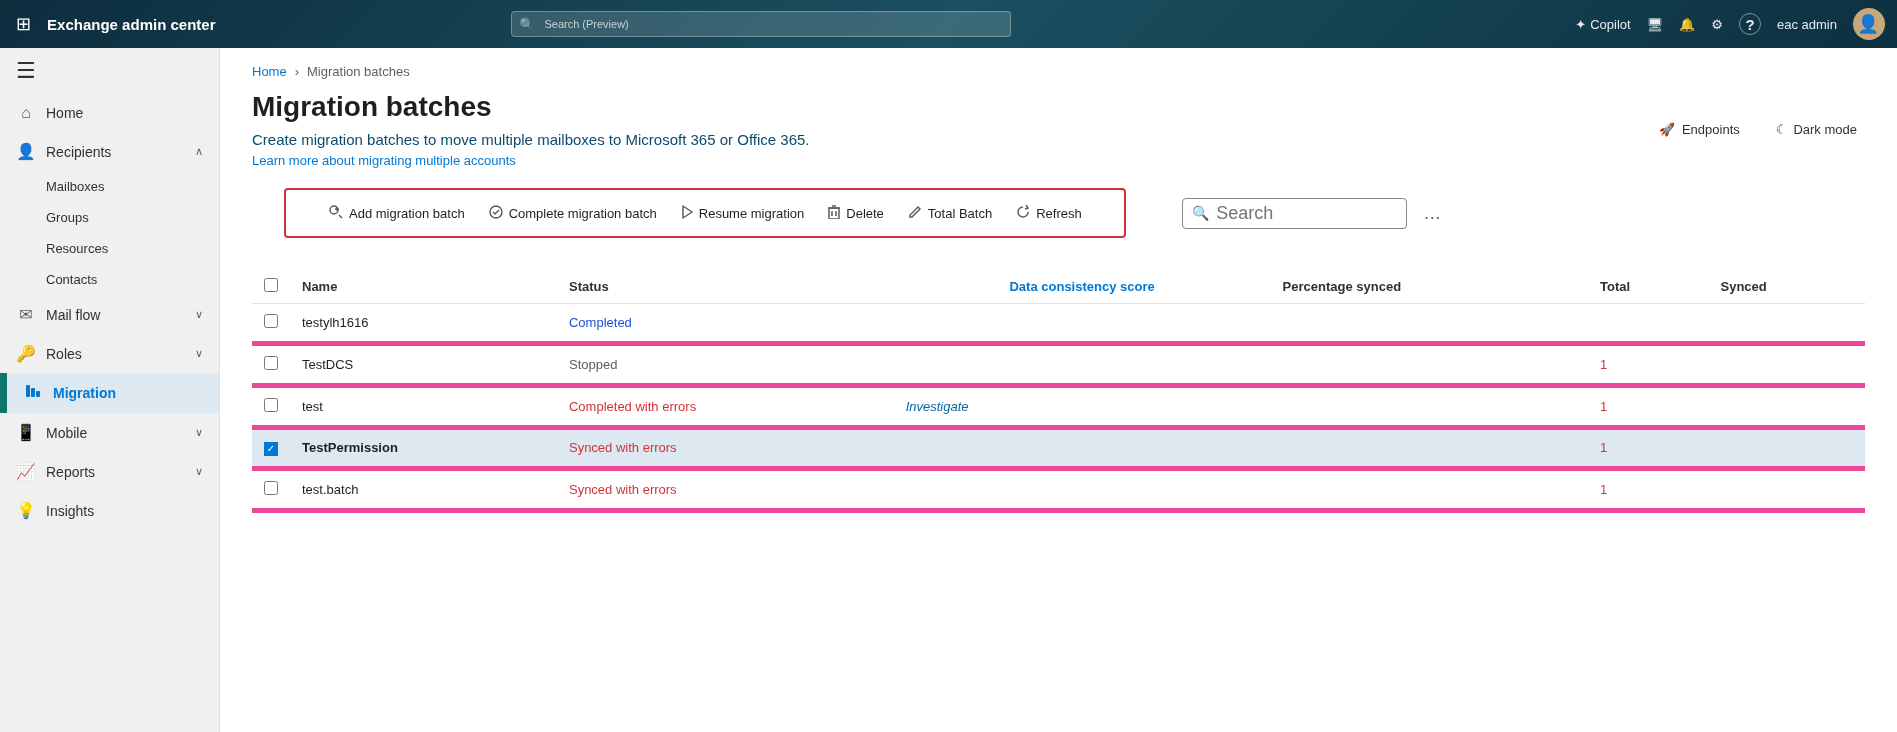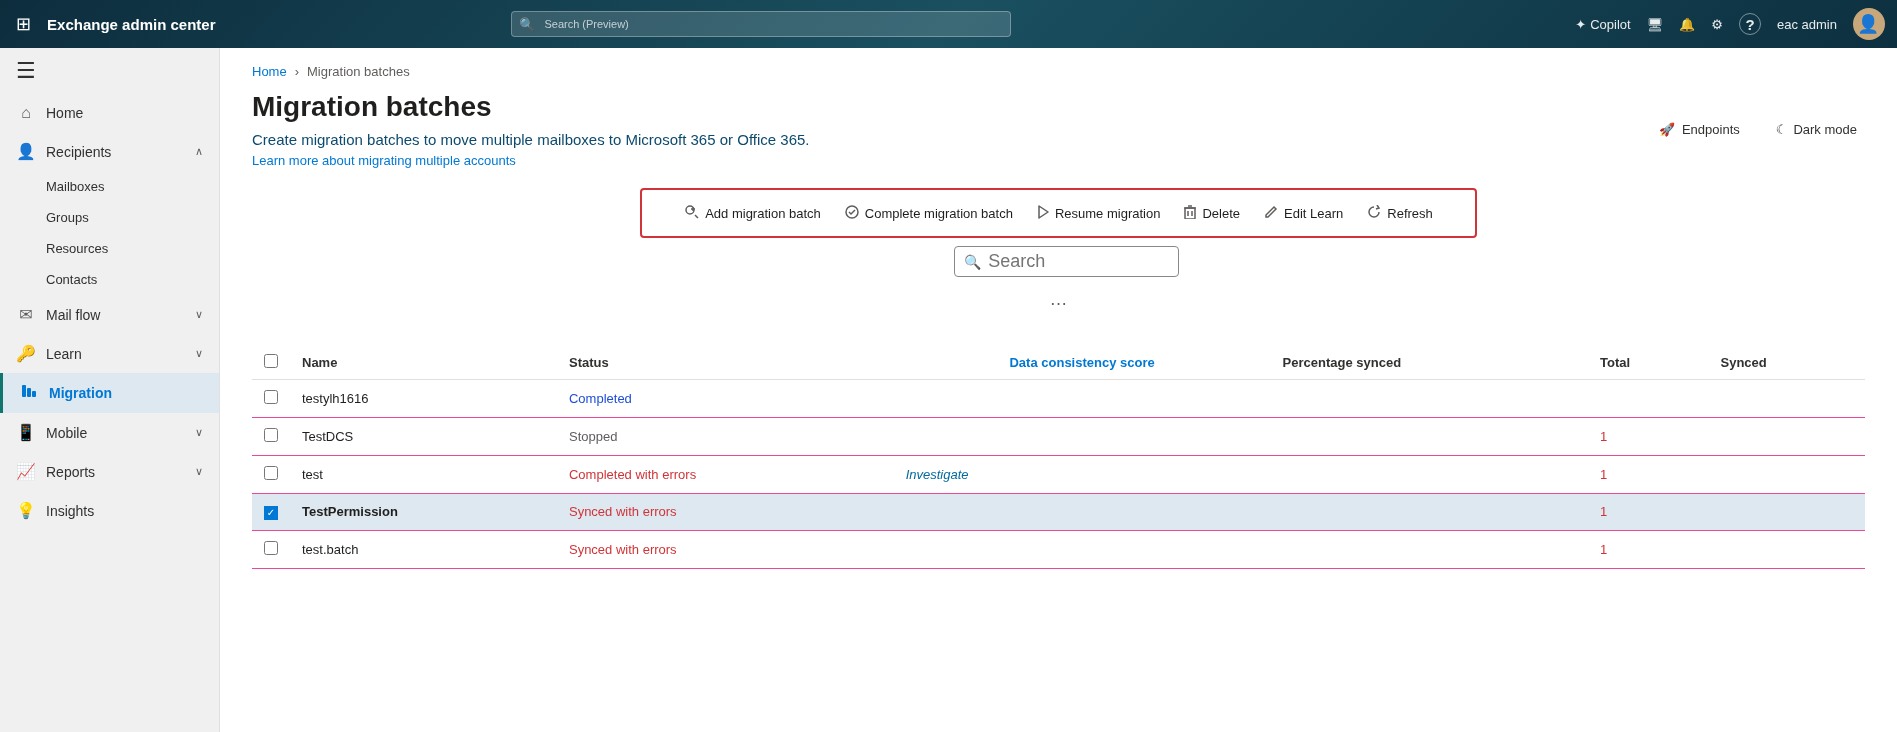--- a/index.html
+++ b/index.html
@@ -102,21 +102,21 @@
       align-items: center;
       padding: 10px 16px;
       cursor: pointer;
       gap: 10px;
       color: #323130;
       font-size: 14px;
       position: relative;
     }
     .sidebar-item.active {
       background: #dde8f0;
-      border-left: 3px solid #0f766e;
+      border-left: 7px solid #0f766e;
       font-weight: 600;
       color: #0078d4;
     }
     .sidebar-item.active .sidebar-icon { color: #0078d4; }
     .sidebar-icon { font-size: 16px; color: #605e5c; width: 20px; text-align: center; }
     .sidebar-chevron { margin-left: auto; font-size: 11px; color: #605e5c; }
     .sidebar-sub-item {
       display: flex;
       align-items: center;
       padding: 8px 16px 8px 46px;
@@ -264,21 +264,21 @@
       font-size: 13px;
       font-weight: 600;
       color: #323130;
       white-space: nowrap;
     }
     th.sortable { cursor: pointer; }
     td {
       padding: 10px 12px;
       font-size: 13px;
       color: #201f1e;
-      border-bottom: 1px solid #ec4899;
+      border-bottom: 5px solid #ec4899;
     }
     tr.selected td { background: #dde8f0; }
     .status-synced-errors { color: #d13438; }
     .status-completed { color: #1d4ed8; }
     .status-stopped { color: #605e5c; }
     .status-completed-errors { color: #d13438; }
     .data-link { color: #0369a1; cursor: pointer; text-decoration: none; font-style: italic; }
     .total-count { color: #d13438; font-weight: 500; }
     .checkbox-cell { width: 36px; }
     input[type="checkbox"] { cursor: pointer; width: 14px; height: 14px; }
@@ -292,21 +292,20 @@
       color: white;
       font-size: 10px;
       cursor: pointer;
     }
     .top-toolbar-row {
       display: flex;
       align-items: center;
       padding: 0 32px;
       margin-bottom: 16px;
       gap: 8px;
-      flex-direction: column;
     }
   </style>
 </head>
 <body>
 
 <div class="top-bar">
   <span class="top-bar-grid-icon">⊞</span>
   <span class="top-bar-title">Exchange admin center</span>
   <div class="top-bar-search">
     <span class="top-bar-search-icon">🔍</span>
@@ -368,21 +367,21 @@
     </div>
 
     <div class="sidebar-item">
       <span class="sidebar-icon">✉</span>
       <span>Mail flow</span>
       <span class="sidebar-chevron">∨</span>
     </div>
 
     <div class="sidebar-item">
       <span class="sidebar-icon">🔑</span>
-      <span>Learn</span>
+      <span>Roles</span>
       <span class="sidebar-chevron">∨</span>
     </div>
 
     <div class="sidebar-item active">
       <span class="sidebar-icon" style="color:#0078d4;">
         <svg width="16" height="16" viewBox="0 0 16 16" fill="currentColor">
             <rect x="1" y="2" width="4" height="12" rx="1"></rect>
             <rect x="6" y="5" width="4" height="9" rx="1"></rect>
             <rect x="11" y="8" width="4" height="6" rx="1"></rect>
           </svg>
@@ -480,21 +479,21 @@
           </span>
           <span>Delete</span>
         </button>
 
         <button class="toolbar-btn">
           <span class="btn-icon">
             <svg width="14" height="14" viewBox="0 0 14 14" fill="none" stroke="#605e5c" stroke-width="1.5">
               <path d="M10 2l2 2-8 8H2v-2z"></path>
             </svg>
           </span>
-          <span>Edit Learn</span>
+          <span>Total Batch</span>
         </button>
 
         <button class="toolbar-btn">
           <span class="btn-icon">
             <svg width="14" height="14" viewBox="0 0 14 14" fill="none" stroke="#605e5c" stroke-width="1.5">
               <path d="M12 7A5 5 0 1 1 7 2"></path>
               <polyline points="10,0 12,3 9,4"></polyline>
             </svg>
           </span>
           <span>Refresh</span>

